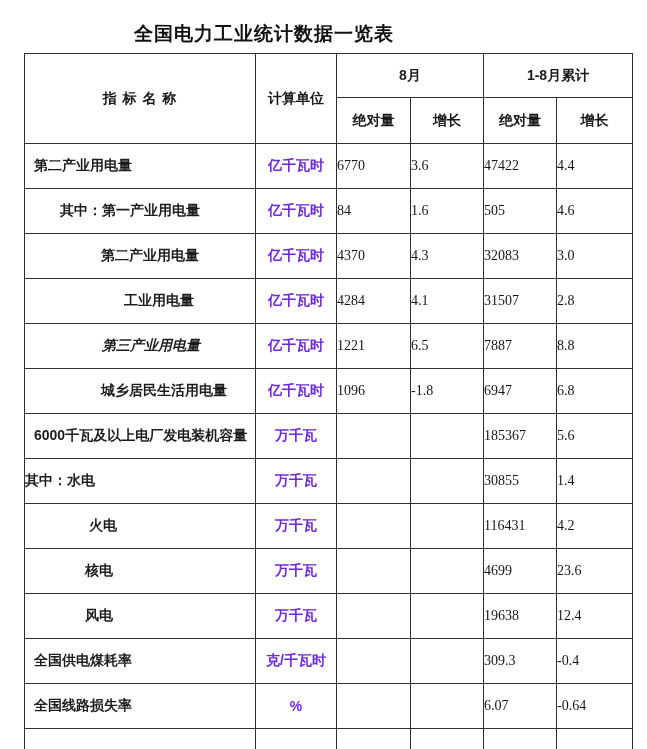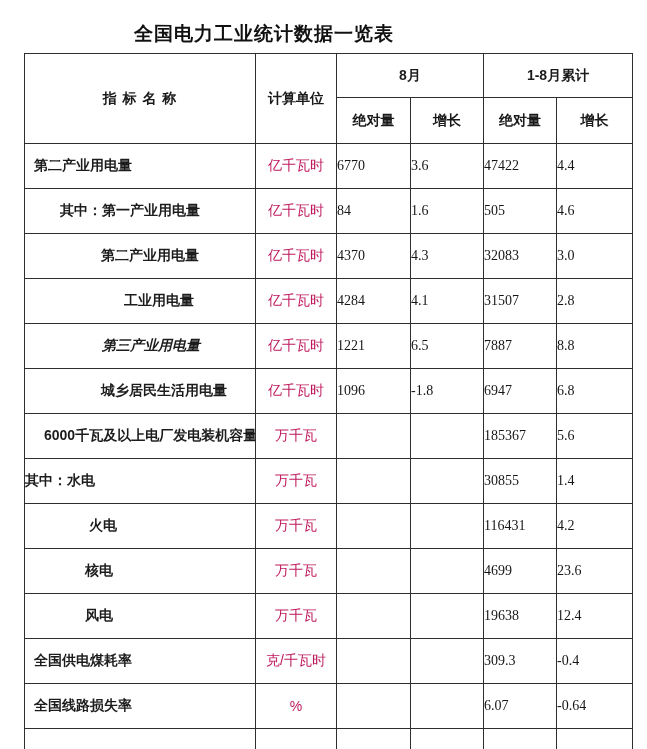--- a/index.html
+++ b/index.html
@@ -51,23 +51,23 @@
   td.label-cell {
     text-align: left;
     font-family: "Liberation Sans", "DejaVu Sans", sans-serif;
     font-weight: 600;
     font-size: 14px;
     color: #1c1c1c;
   }
   td.unit-cell {
     text-align: center;
     font-family: "Liberation Sans", "DejaVu Sans", sans-serif;
-    font-weight: 400;
-    font-size: 14px;
-    color: #be185d;
+    font-weight: 700;
+    font-size: 14px;
+    color: #6d28d9;
   }
   td.num-cell {
     text-align: left;
     font-family: "Liberation Serif", "DejaVu Serif", serif;
     font-weight: normal;
     font-size: 14px;
     color: #161616;
   }
 </style>
 </head>
@@ -141,21 +141,21 @@
   </tr>
       <tr>
     <td class="label-cell" style="padding-left: 76px;">城乡居民生活用电量</td>
     <td class="unit-cell">亿千瓦时</td>
     <td class="num-cell">1096</td>
     <td class="num-cell">-1.8</td>
     <td class="num-cell">6947</td>
     <td class="num-cell">6.8</td>
   </tr>
       <tr>
-    <td class="label-cell" style="padding-left: 19px;">6000千瓦及以上电厂发电装机容量</td>
+    <td class="label-cell" style="padding-left: 9px;">6000千瓦及以上电厂发电装机容量</td>
     <td class="unit-cell">万千瓦</td>
     <td class="num-cell"></td>
     <td class="num-cell"></td>
     <td class="num-cell">185367</td>
     <td class="num-cell">5.6</td>
   </tr>
       <tr>
     <td class="label-cell" style="">其中：水电</td>
     <td class="unit-cell">万千瓦</td>
     <td class="num-cell"></td>

